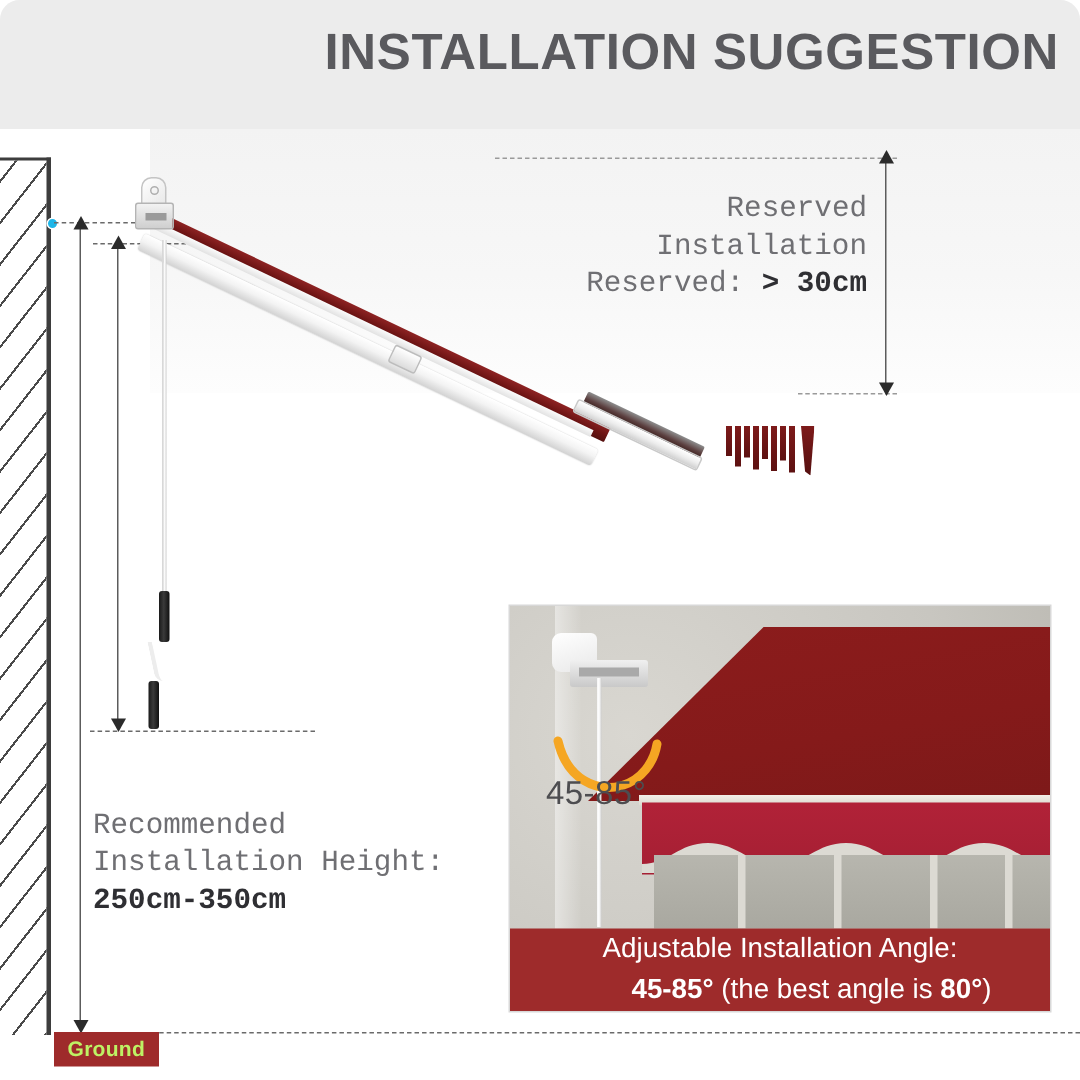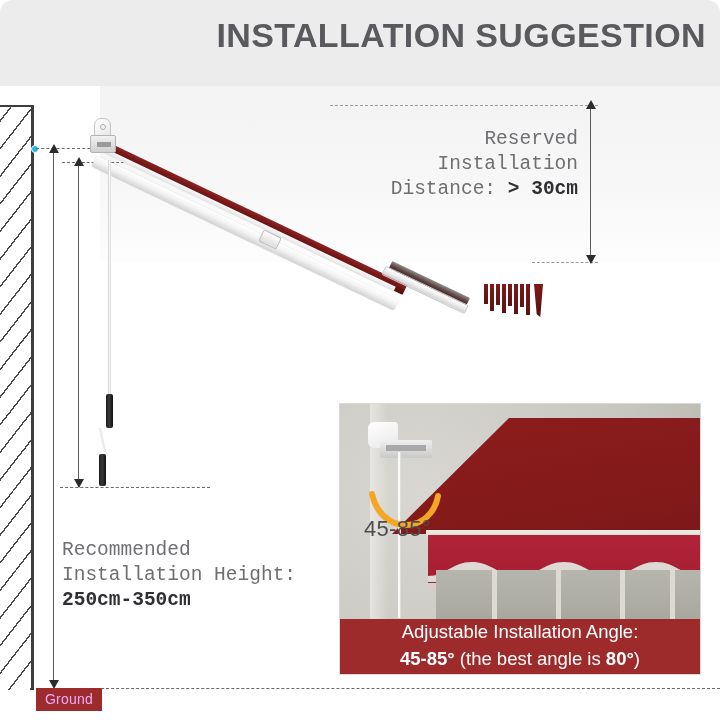--- a/index.html
+++ b/index.html
@@ -257,24 +257,25 @@
     color: #2f2f33;
     font-weight: bold;
   }
   .label.right-align { text-align: right; }
 
   
   #ground-badge {
     position: absolute;
     left: 36px; top: 602px;
     background: #9e2b2b;
-    color: #f0abfc;
+    color: #bef264;
     font-size: 14px;
     padding: 3px 9px 4px 9px;
     letter-spacing: .2px;
+    font-weight: bold;
   }
 
   
   #inset {
     position: absolute;
     left: 340px; top: 318px;
     width: 360px; height: 270px;
     background: #cfcdc8;
     overflow: hidden;
     box-shadow: 0 0 0 1px #d8d8d8;
@@ -377,21 +378,21 @@
   .cap-line {
     position: absolute;
     left: 0; width: 360px;
     text-align: center;
     font-size: 18.5px;
     font-family: "Liberation Sans", sans-serif;
     white-space: nowrap;
   }
   .cap-line b { font-weight: bold; }
   #cap-1 { top: 2px; }
-  #cap-2 { top: 29px; }
+  #cap-2 { top: 29px; margin-left: 21px; }
 </style>
 </head>
 <body>
 
 <div id="page">
 
   <div id="header">
     <div id="header-title">INSTALLATION SUGGESTION</div>
   </div>
 
@@ -406,21 +407,21 @@
     <div class="dash-h" style="left:62px; top:76px; width:62px;"></div>
 
     <div class="dash-h-light" style="left:330px; top:19px; width:268px;"></div>
     <div class="dash-h-light" style="left:532px; top:176px; width:66px;"></div>
     <div class="dim-v" style="left:590px; top:21px; height:154px;"></div>
     <div class="arrowhead arrow-up" style="left:586px; top:14px;"></div>
     <div class="arrowhead arrow-down" style="left:586px; top:169px;"></div>
 
     <div class="label right-align" style="left:340px; top:41px; width:238px;">
       <span>Reserved Installation</span><br>
-      <span>Distance: </span><b>&gt; 30cm</b>
+      <span>Reserved: </span><b>&gt; 30cm</b>
     </div>
 
     <div id="awning">
       <div class="arm-red"></div>
       <div class="arm-white"></div>
       <div class="arm-white-2"></div>
       <div class="arm-joint"></div>
       <div class="bracket">
         <div class="b1"></div>
         <div class="b2"></div>

